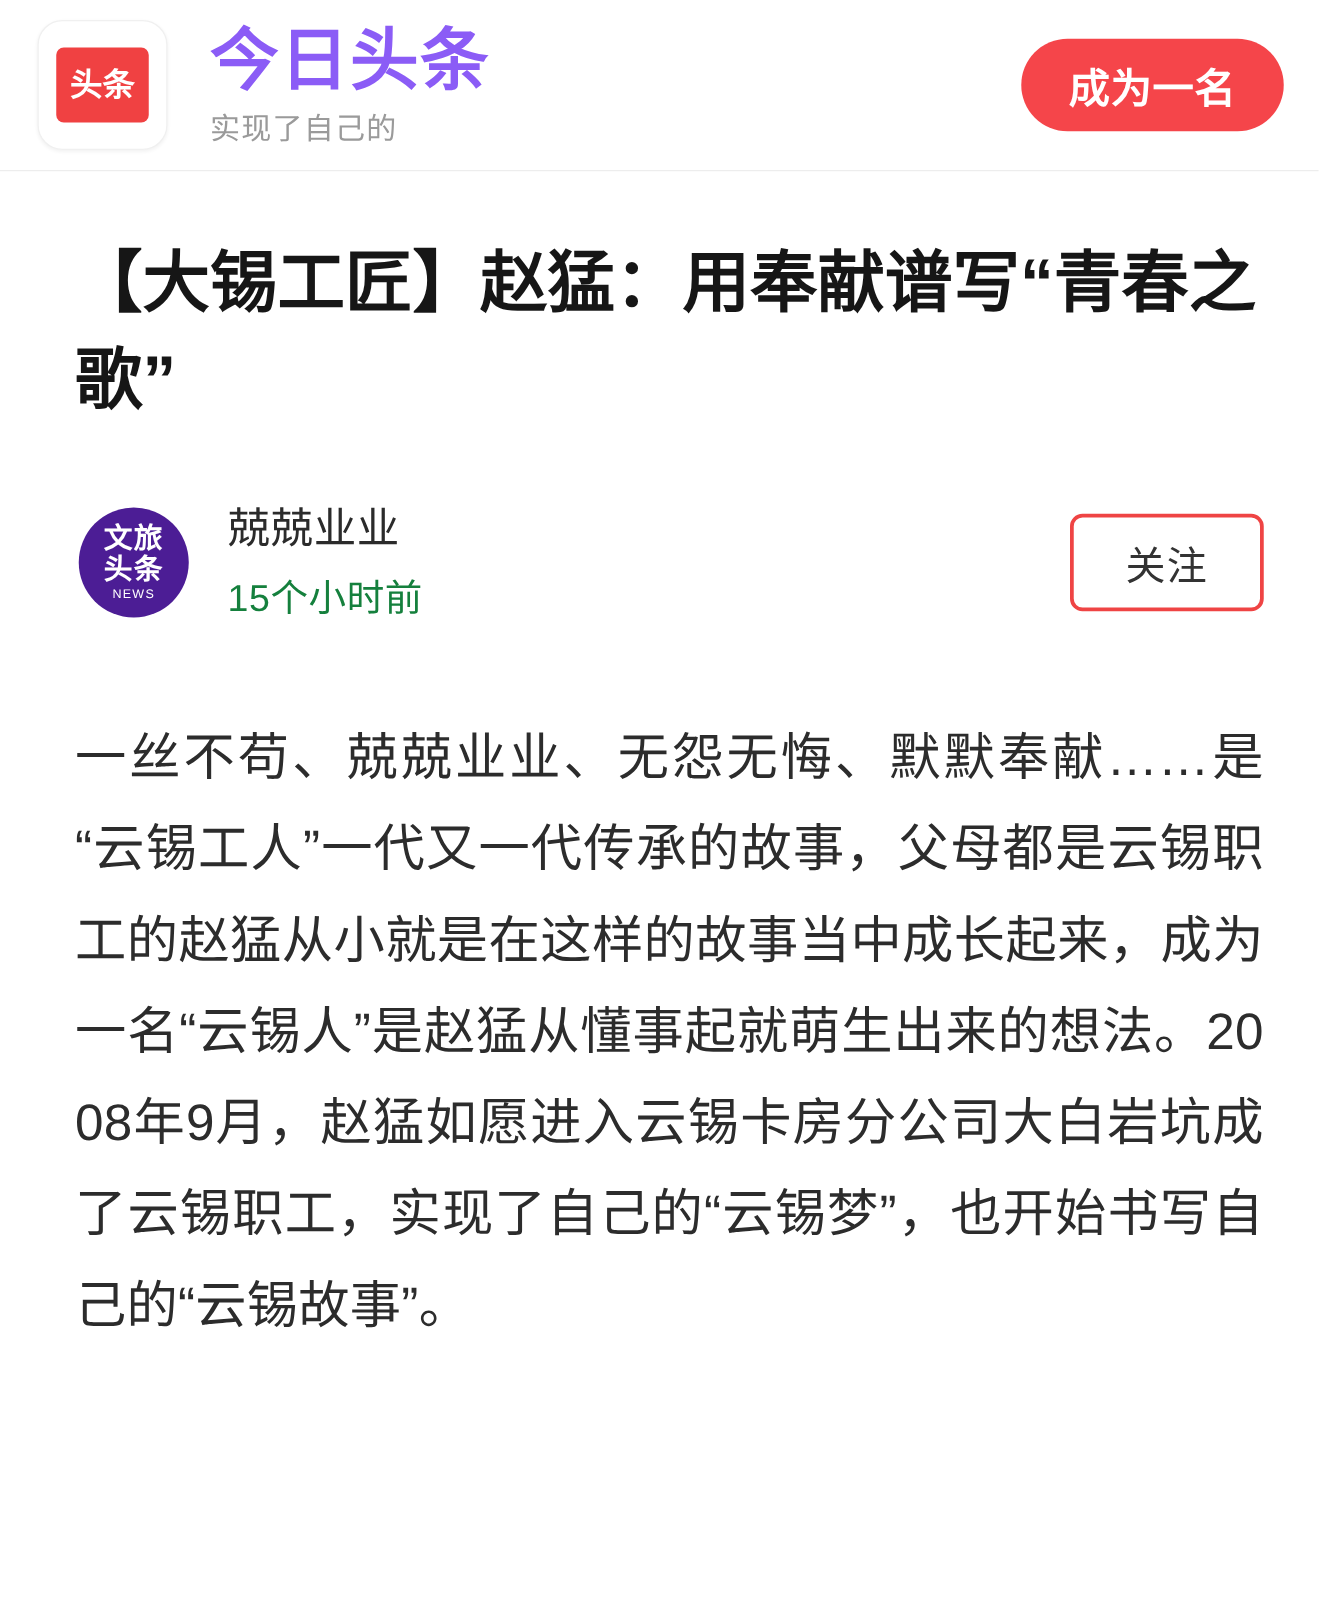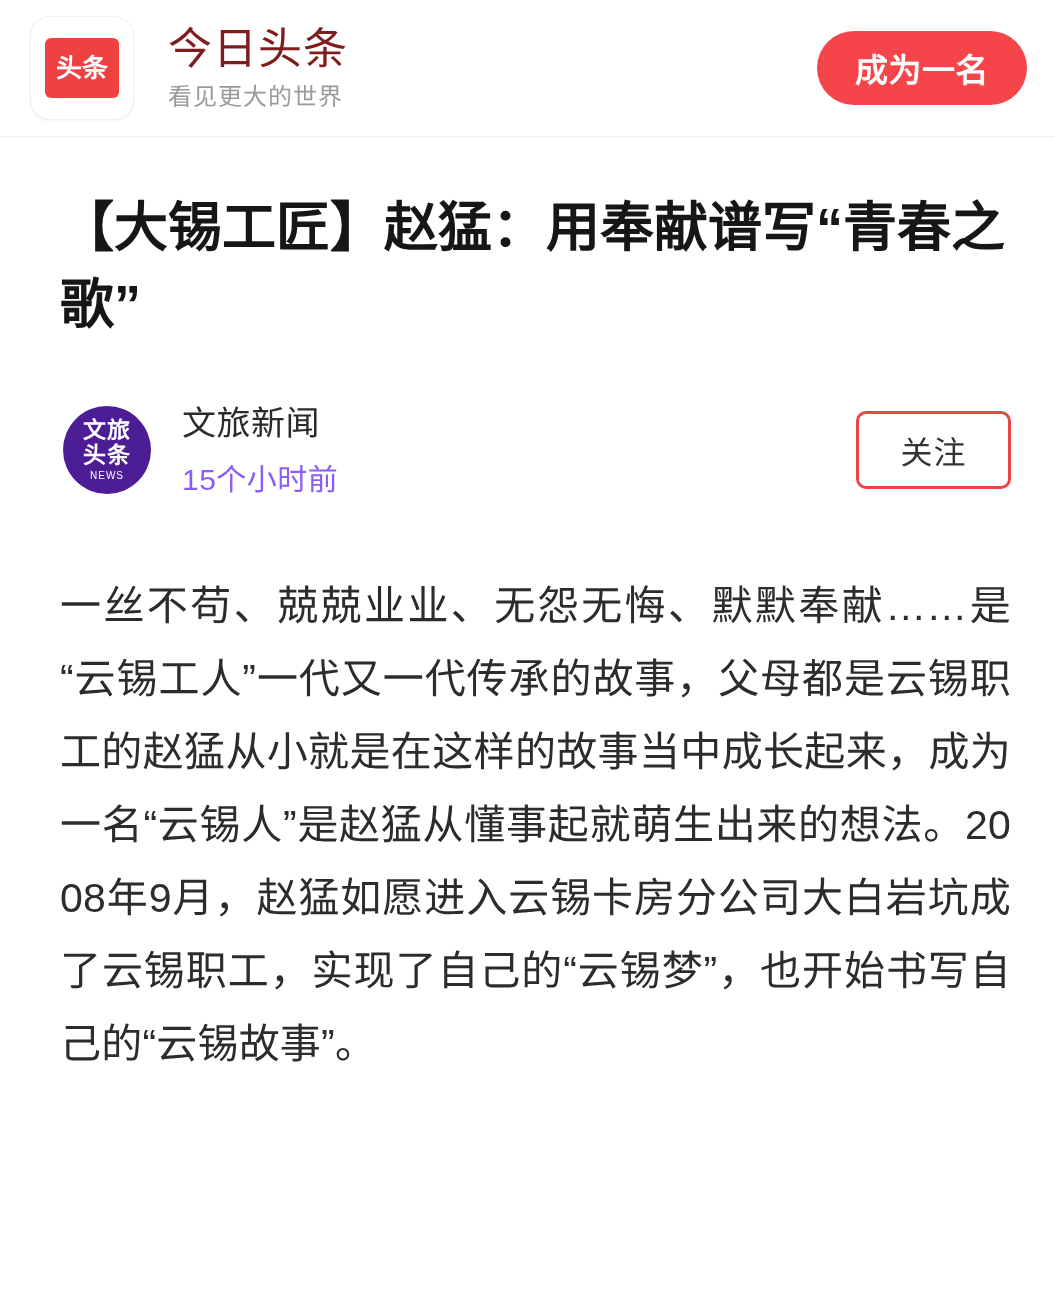--- a/index.html
+++ b/index.html
@@ -54,23 +54,23 @@
   }
   .logo-mark span { display: block; }
 
   .brand-text {
     margin-left: 34px;
     display: flex;
     flex-direction: column;
     justify-content: center;
   }
   .brand-title {
-    font-size: 44px;
-    font-weight: 400;
-    color: #7f1d1d;
+    font-size: 55px;
+    font-weight: 700;
+    color: #8b5cf6;
     line-height: 1.15;
     letter-spacing: 1px;
   }
   .brand-sub {
     margin-top: 9px;
     font-size: 24px;
     color: #9a9a9a;
     letter-spacing: 1px;
     line-height: 1.2;
   }
@@ -147,21 +147,21 @@
   }
   .source-name {
     font-size: 34px;
     color: #2b2b2b;
     line-height: 1.25;
     letter-spacing: 0.5px;
   }
   .source-time {
     margin-top: 17px;
     font-size: 30px;
-    color: #8b5cf6;
+    color: #15803d;
     line-height: 1.2;
     letter-spacing: 0.5px;
   }
   .follow-btn {
     margin-left: auto;
     border: 3px solid #ef4444;
     background: #ffffff;
     border-radius: 10px;
     height: 78px;
     min-width: 155px;
@@ -191,41 +191,41 @@
 <div class="appbar">
 
   <div class="logo-box">
     <div class="logo-mark">
       <span>头条</span>
     </div>
   </div>
 
   <div class="brand-text">
     <div class="brand-title">今日头条</div>
-    <div class="brand-sub">看见更大的世界</div>
+    <div class="brand-sub">实现了自己的</div>
   </div>
 
   <button class="open-app-btn">成为一名</button>
 </div>
 
 <div class="article">
 
   <h1 class="headline">【大锡工匠】赵猛：用奉献谱写“青春之歌”</h1>
 
   <div class="byline">
     <div class="source-avatar">
       <div class="avatar-inner">
         <span class="l1">文旅</span>
         <span class="l2">头条</span>
         <span class="l3">NEWS</span>
       </div>
     </div>
 
     <div class="source-meta">
-      <div class="source-name">文旅新闻</div>
+      <div class="source-name">兢兢业业</div>
       <div class="source-time">15个小时前</div>
     </div>
 
     <button class="follow-btn">关注</button>
   </div>
 
   <div class="body-text">一丝不苟、兢兢业业、无怨无悔、默默奉献……是“云锡工人”一代又一代传承的故事，父母都是云锡职工的赵猛从小就是在这样的故事当中成长起来，成为一名“云锡人”是赵猛从懂事起就萌生出来的想法。2008年9月，赵猛如愿进入云锡卡房分公司大白岩坑成了云锡职工，实现了自己的“云锡梦”，也开始书写自己的“云锡故事”。</div>
 </div>
 
 </body></html>

